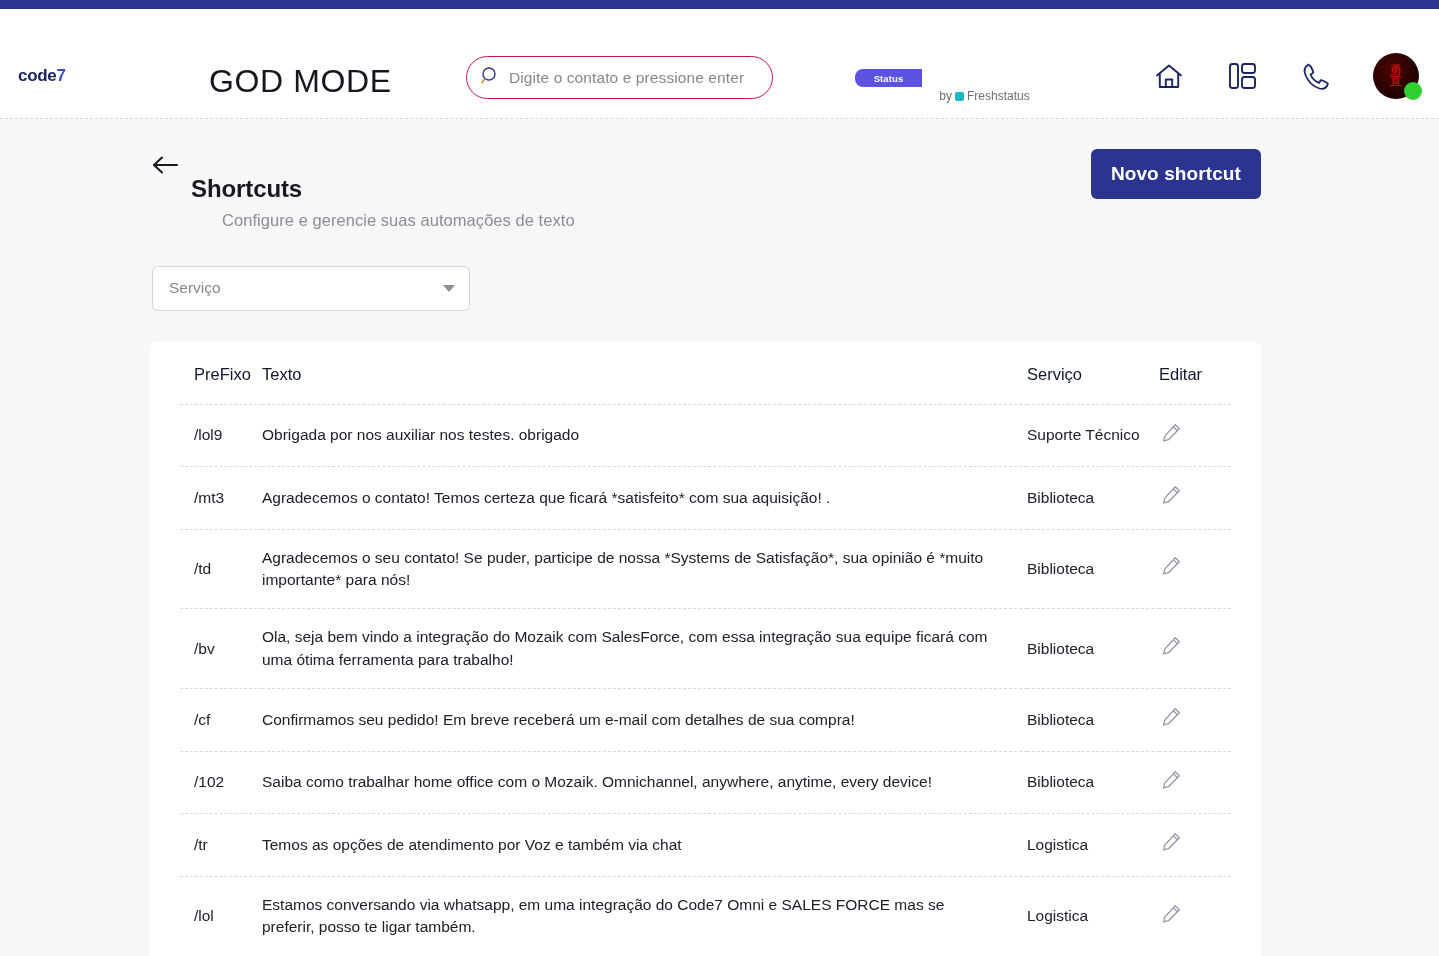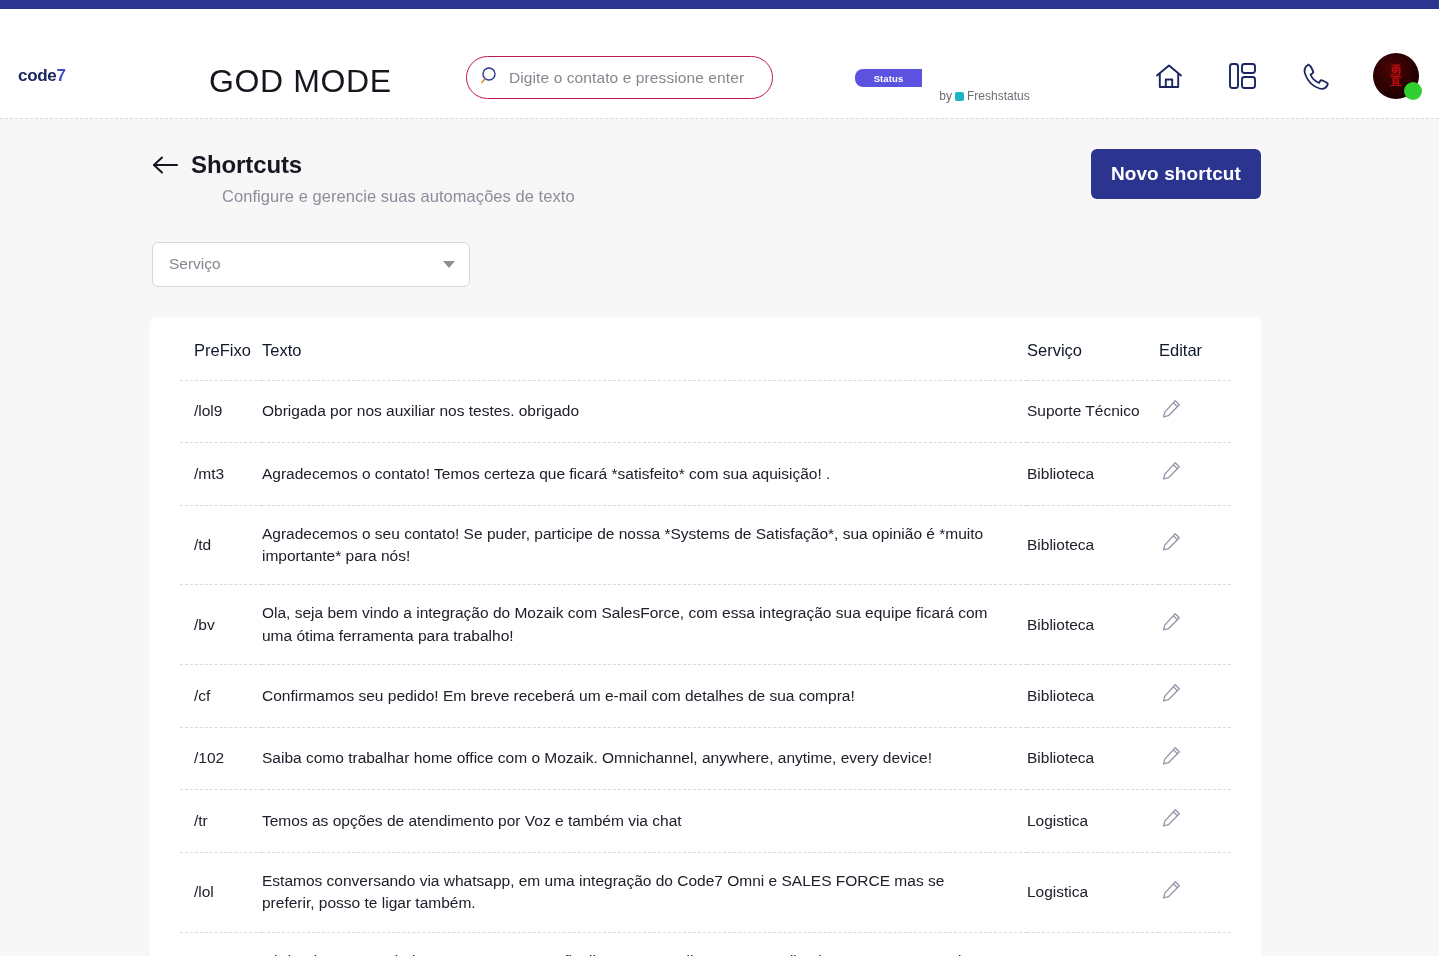--- a/index.html
+++ b/index.html
@@ -190,21 +190,21 @@
     display: flex;
     align-items: flex-start;
     padding: 32px 178px 0 152px;
     position: relative;
   }
   .back-arrow {
     margin-top: 4px;
     margin-right: 12px;
     cursor: pointer;
   }
-  .title-block { flex: 1; }
+  .title-block { flex: 1; margin-top: 24px; }
   .page-title {
     font-size: 24px;
     font-weight: bold;
     color: #181823;
     letter-spacing: -0.1px;
     line-height: 1.15;
   }
   .page-sub {
     font-size: 16.5px;
     color: #8c8c9b;

